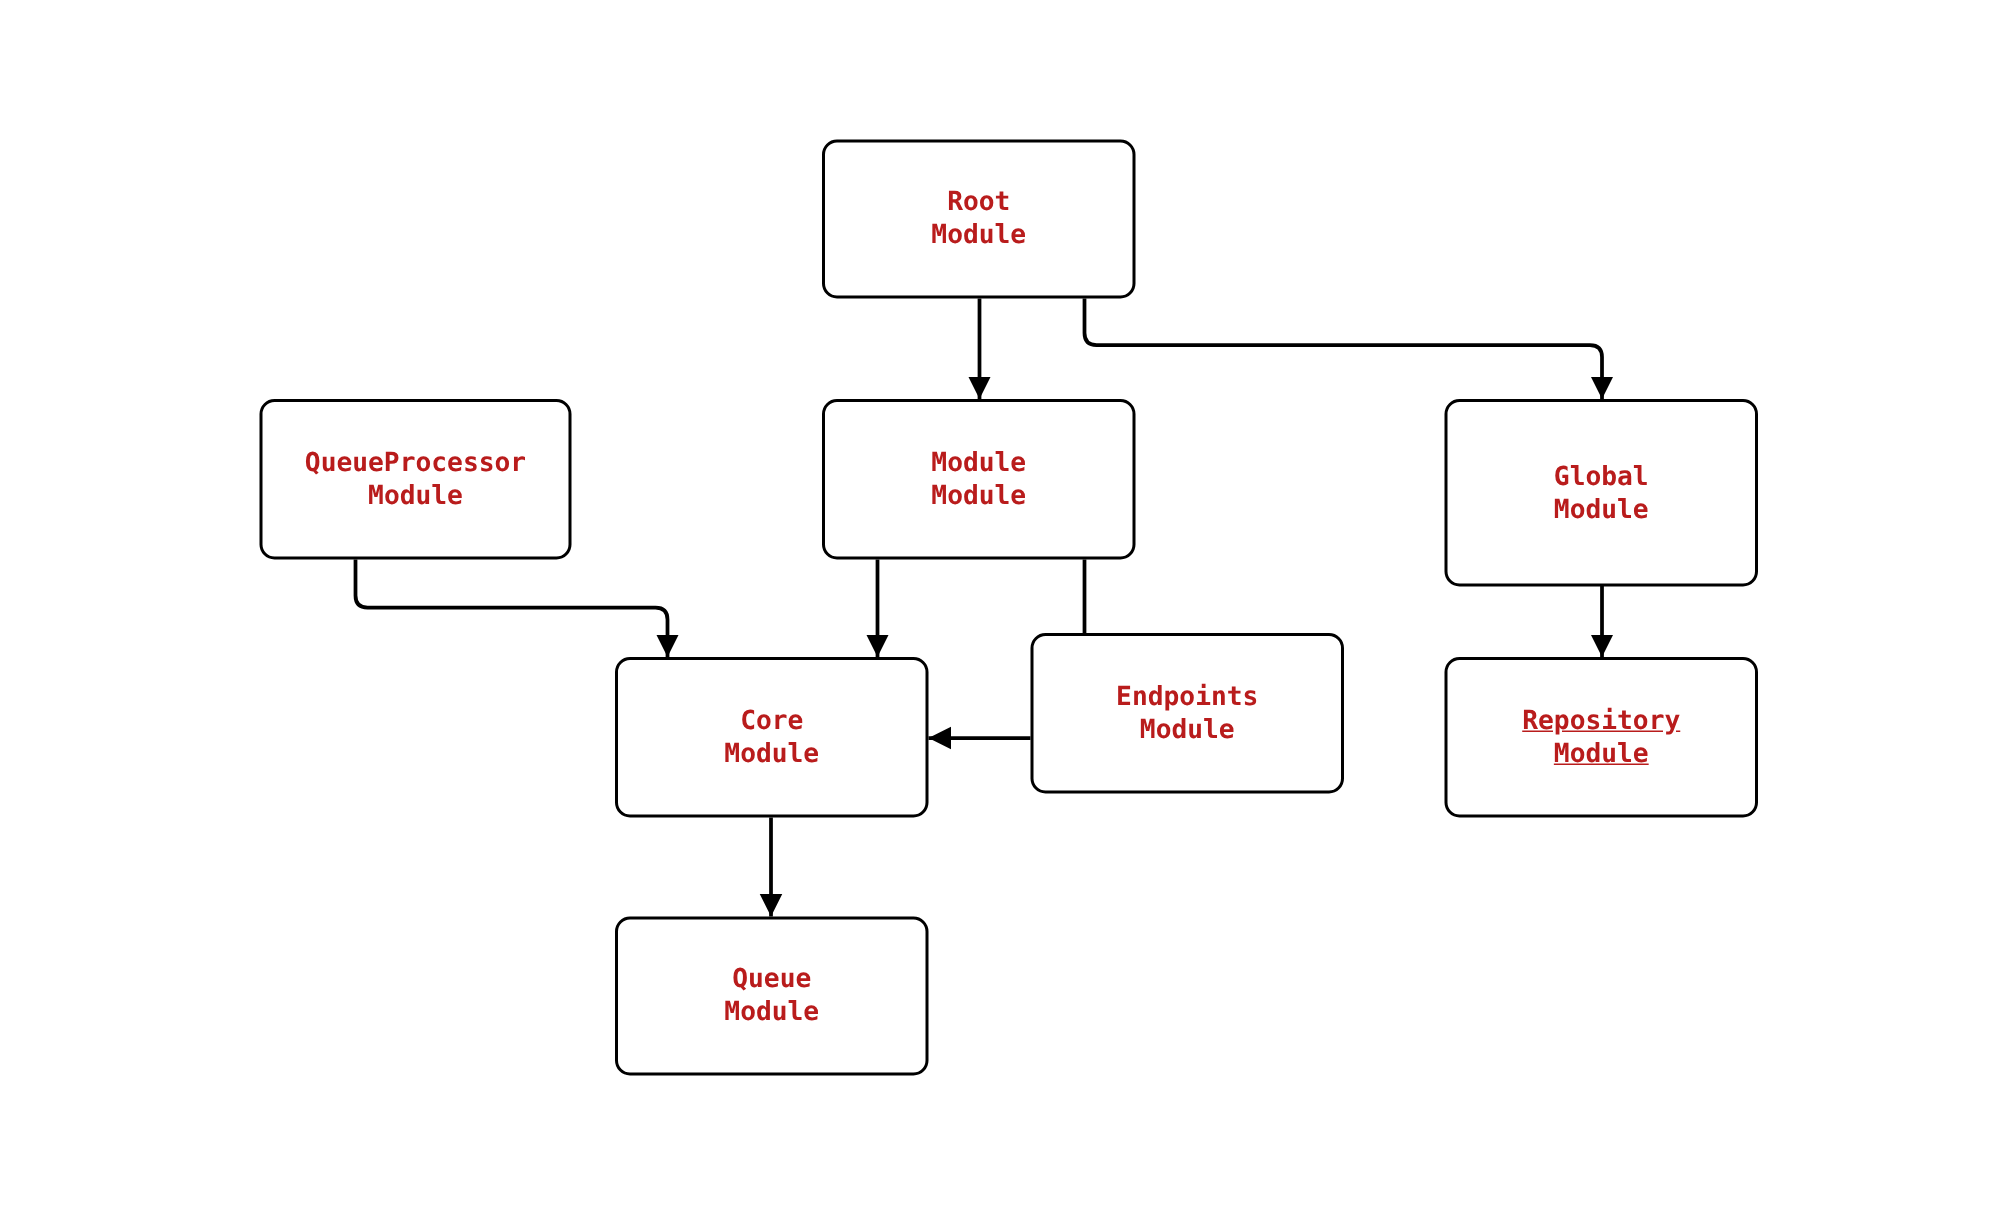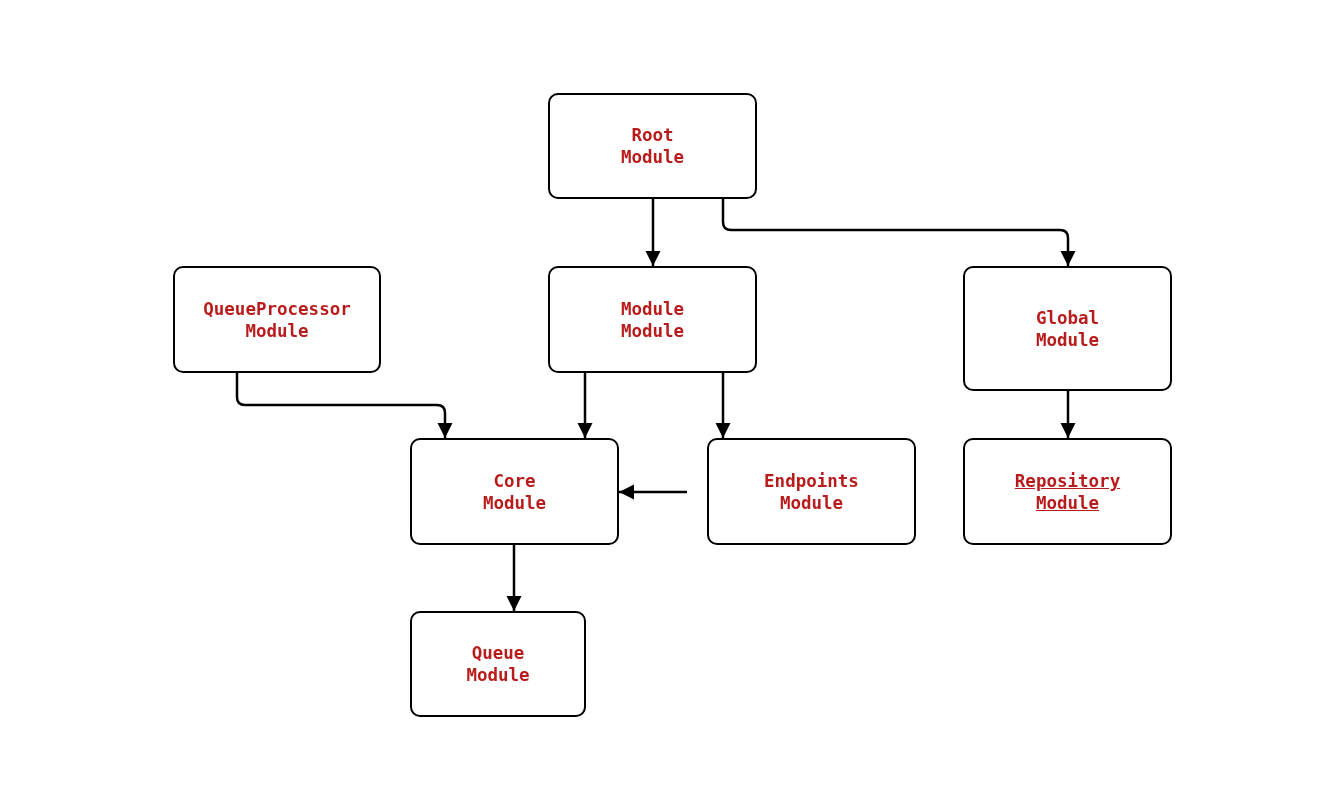--- a/index.html
+++ b/index.html
@@ -39,23 +39,23 @@
     line-height: 22px;
     color: #b91c1c;
   }
   .node span { display: block; }
   
   .node-root          { left: 548px; top:  93px; width: 209px; height: 106px; }
   .node-queueprocessor{ left: 133px; top: 266px; width: 208px; height: 107px; margin-left: 40px; }
   .node-server        { left: 548px; top: 266px; width: 209px; height: 107px; }
   .node-global        { left: 963px; top: 266px; width: 209px; height: 125px; }
   .node-core          { left: 410px; top: 438px; width: 209px; height: 107px; text-align: center; }
-  .node-endpoints     { left: 687px; top: 438px; width: 209px; height: 107px; margin-left: 20px; }
+  .node-endpoints     { left: 687px; top: 422px; width: 209px; height: 107px; }
   .node-repository    { left: 963px; top: 438px; width: 209px; height: 107px; text-decoration: underline; }
-  .node-queue         { left: 410px; top: 611px; width: 176px; height: 106px; }
+  .node-queue         { left: 410px; top: 611px; width: 209px; height: 106px; }
   .edge {
     fill: none;
     stroke: #000000;
     stroke-width: 2.5px;
   }
 </style>
 </head>
 <body>
 
 <div class="canvas">

